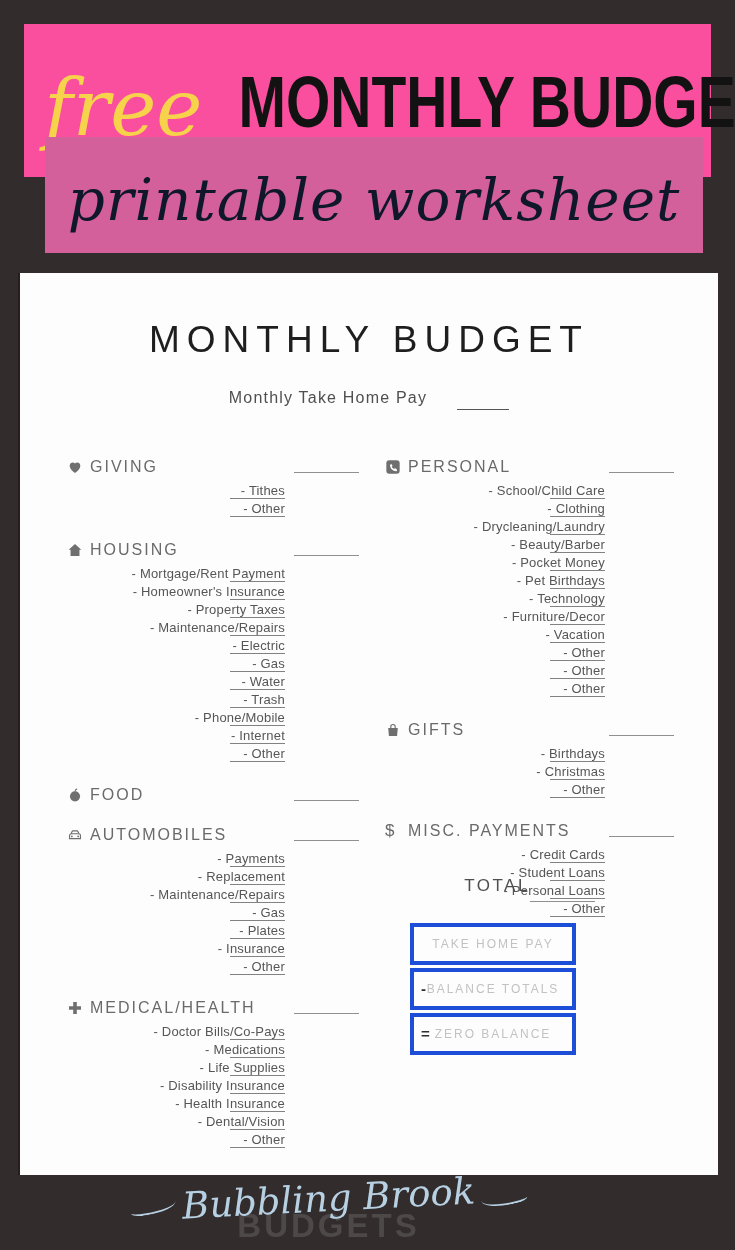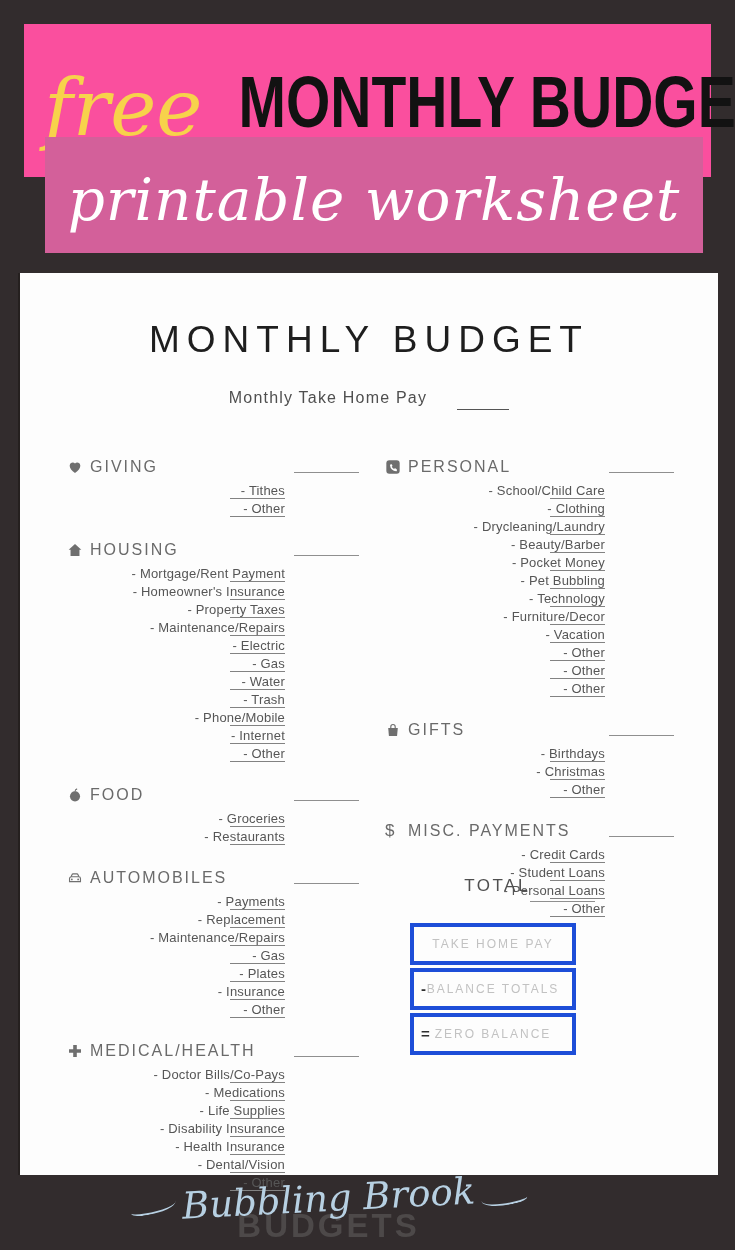--- a/index.html
+++ b/index.html
@@ -9,21 +9,21 @@
   
   .banner1{position:absolute;left:24px;top:24px;width:687px;height:153px;background:#fa4f9e;
            display:flex;align-items:center;padding-left:20px;box-sizing:border-box;z-index:1;}
   .free{font-family:"DejaVu Serif",serif;font-style:italic;font-size:78px;line-height:1;
         color:#f7d24b;margin-top:14px;z-index:3;position:relative;}
   .banner-title{display:inline-block;margin-left:36px;color:#121212;font-weight:700;
         font-size:57px;letter-spacing:0px;transform:scaleY(1.28);transform-origin:center;
         white-space:nowrap;}
   .banner2{position:absolute;left:45px;top:137px;width:658px;height:116px;background:#d3609a;
            display:flex;align-items:center;justify-content:center;z-index:2;}
-  .banner-sub{font-family:"DejaVu Serif",serif;font-style:italic;font-size:58px;color:#ffffff;
+  .banner-sub{font-family:"DejaVu Serif",serif;font-style:italic;font-size:58px;color:#0f172a;
            margin-top:10px;letter-spacing:1px;white-space:nowrap;}
 
   
   .page{position:absolute;left:18px;top:273px;width:700px;height:902px;background:#fdfdfd;
         border-left:2px solid #25201f;box-sizing:border-box;z-index:1;}
   .ws-title{position:absolute;left:0;right:0;top:46px;text-align:center;margin:0;
         font-size:37px;font-weight:400;letter-spacing:7px;color:#1e1e1e;white-space:nowrap;}
   .thp{position:absolute;left:0;right:0;top:116px;display:flex;justify-content:center;
         align-items:flex-end;font-size:16px;color:#4f4f4f;letter-spacing:1.2px;}
   .thp-line{display:inline-block;width:52px;border-bottom:1.5px solid #555;margin-left:30px;
@@ -200,31 +200,20 @@
         <span class="sec-icon">
                 <svg viewBox="0 0 24 24">
                   <circle cx="12" cy="14" r="7.6" fill="#6f6f6f"></circle>
                   <path d="M12 7c0-2.2 1.2-3.6 3.2-4.2" stroke="#6f6f6f" stroke-width="1.6" fill="none"></path>
                 </svg>
               </span>
         <span class="sec-title">FOOD</span>
       </span>
       <span class="sec-total-line"></span>
     </div>
-    <div class="sec-items">
-  <div class="item-row">
-    <span class="item-label">Groceries</span>
-    <span class="item-line"></span>
-  </div>
-
-  <div class="item-row">
-    <span class="item-label">Restaurants</span>
-    <span class="item-line"></span>
-  </div>
-</div>
   </div>
 
   <div class="section">
     <div class="sec-head">
       <span class="sec-head-left">
         <span class="sec-icon">
                 <svg viewBox="0 0 24 24">
                   <path fill="none" stroke="#6f6f6f" stroke-width="1.7" d="M3.8 17.5v-4.7a2.6 2.6 0 0 1 2.6-2.6h11.2a2.6 2.6 0 0 1 2.6 2.6v4.7z"></path>
                   <path d="M6.2 10.2l1.2-3a2 2 0 0 1 1.8-1.3h5.6a2 2 0 0 1 1.8 1.3l1.2 3" fill="none" stroke="#6f6f6f" stroke-width="1.7"></path>
                   <circle cx="7.3" cy="14.2" r="1.3" fill="#6f6f6f"></circle>
@@ -357,21 +346,21 @@
     <span class="item-label">Beauty/Barber</span>
     <span class="item-line"></span>
   </div>
 
   <div class="item-row">
     <span class="item-label">Pocket Money</span>
     <span class="item-line"></span>
   </div>
 
   <div class="item-row">
-    <span class="item-label">Pet Bubbling</span>
+    <span class="item-label">Pet Birthdays</span>
     <span class="item-line"></span>
   </div>
 
   <div class="item-row">
     <span class="item-label">Technology</span>
     <span class="item-line"></span>
   </div>
 
   <div class="item-row">
     <span class="item-label">Furniture/Decor</span>

